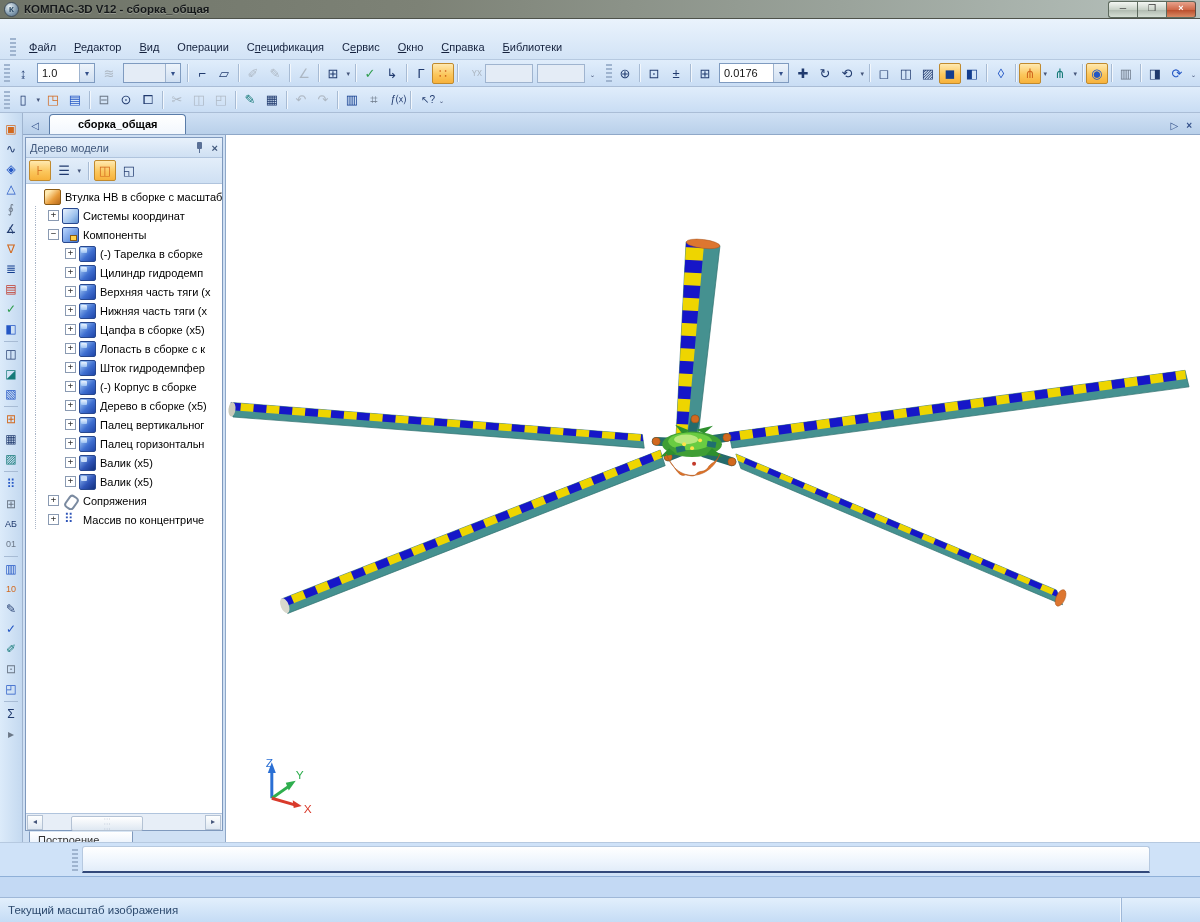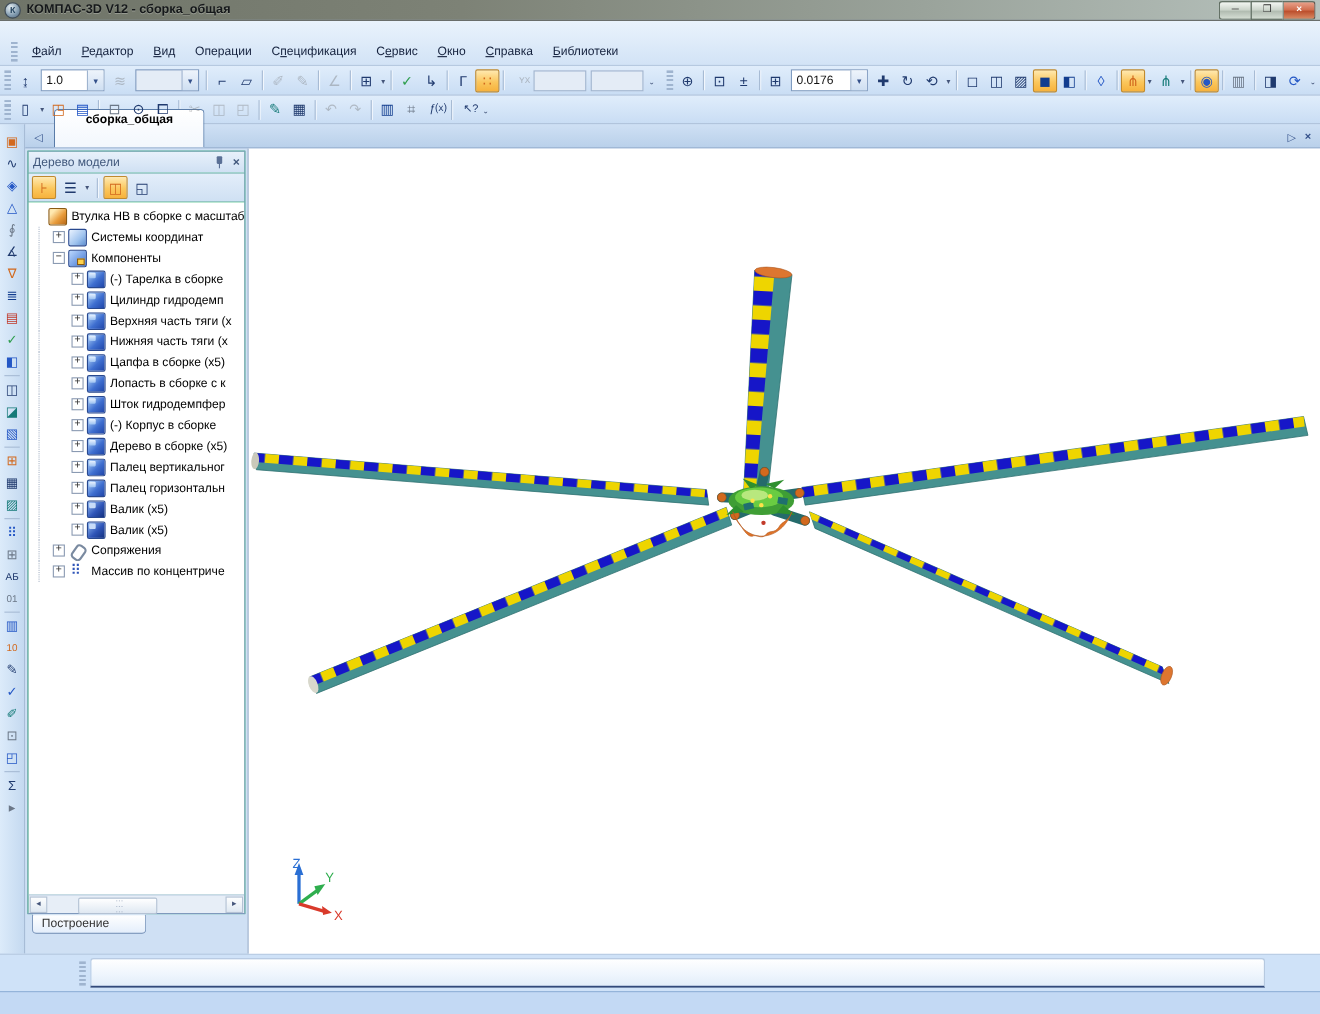--- a/index.html
+++ b/index.html
@@ -56,21 +56,21 @@
   .main{flex:1;display:flex;min-height:0;}
   .leftbar{width:22px;flex:0 0 22px;background:linear-gradient(90deg,#dcebfa,#c4d9f0);border-right:1px solid #9fb4cf;
     display:flex;flex-direction:column;align-items:center;padding-top:6px;gap:0;}
   .lbtn{width:20px;height:20px;display:flex;align-items:center;justify-content:center;font-size:12px;border:1px solid transparent;background:transparent;padding:0;}
   .lsep{width:14px;height:1px;background:#a7bbd4;margin:2px 0;}
 
   .workarea{flex:1;display:flex;flex-direction:column;min-width:0;background:#bcd2ec;}
   .tabbar{height:21px;display:flex;align-items:flex-end;background:linear-gradient(#cfe0f4,#b9d0ea);padding:0 4px;border-bottom:1px solid #8fa8c8;}
   .tab-scroll{width:16px;height:16px;border:none;background:transparent;font-size:10px;color:#33508a;padding:0;margin-bottom:1px;}
   .tab{background:linear-gradient(#ffffff,#f2f7fd);border:1px solid #5a7ca8;border-bottom:none;border-radius:4px 4px 0 0;
-    padding:3px 28px 19px 28px;font-weight:bold;color:#000;margin-left:6px;}
+    padding:3px 28px 4px 28px;font-weight:bold;color:#000;margin-left:6px;}
   .tabbar .spacer{flex:1;}
   .tabbar .tb-right{display:flex;gap:8px;margin-bottom:3px;margin-right:4px;font-size:10px;color:#33508a;}
   .tabbar .tb-right span{cursor:default;}
 
   .content{flex:1;display:flex;min-height:0;}
   .tree-col{width:198px;flex:0 0 198px;display:flex;flex-direction:column;padding:2px 2px 0 2px;background:#cfe0f4;}
   .treepanel{flex:0 0 auto;height:692px;background:#22c55e;border:1px solid #7f99bd;display:flex;flex-direction:column;}
   .tp-header{height:19px;display:flex;align-items:center;padding:0 4px;background:linear-gradient(#e8f1fb,#cfe0f3);
     border-bottom:1px solid #b0c4dd;color:#3f5裁578;color:#41587c;}
   .tp-title{flex:1;}
@@ -710,14 +710,18 @@
         </div>
       </div>
     </div>
   </div>
 
   <div class="msgbar">
     <div class="msg-handle"></div>
     <div class="msg-strip"></div>
   </div>
   <div class="substrip"></div>
+  <div class="statusbar">
+    <span class="status-text">Текущий масштаб изображения</span>
+    <div class="status-div"></div>
+  </div>
 
 </div>
 
 </body></html>

